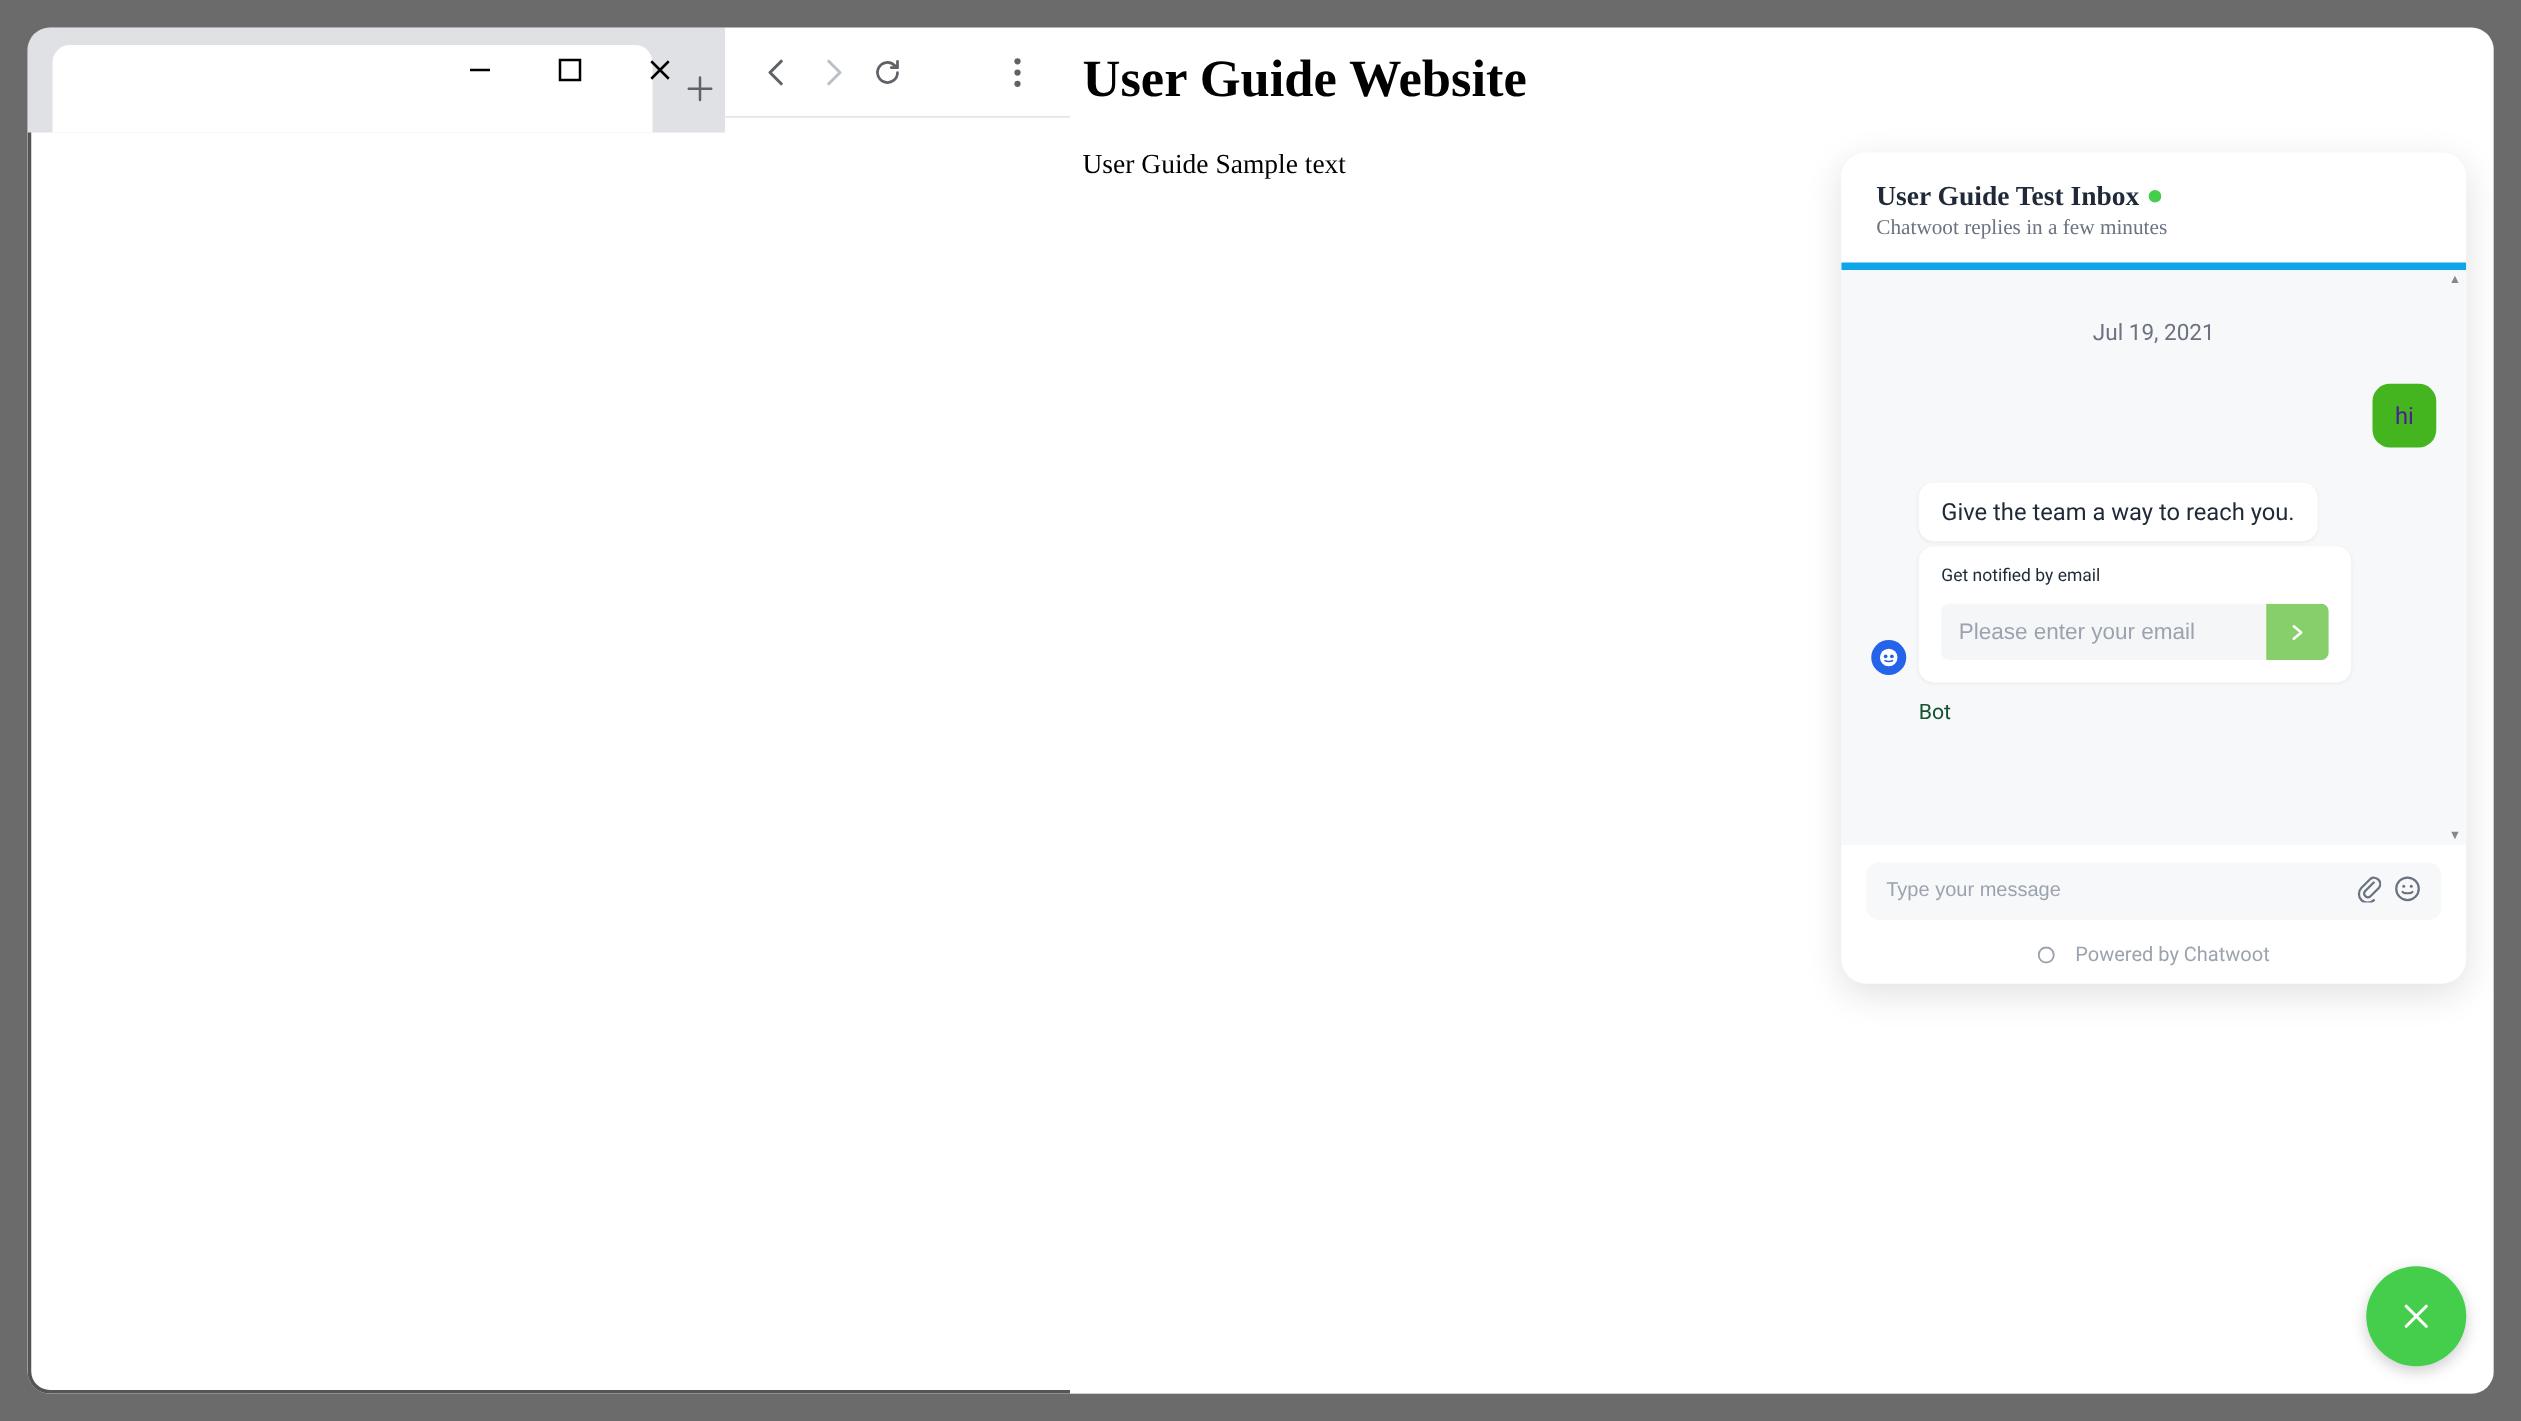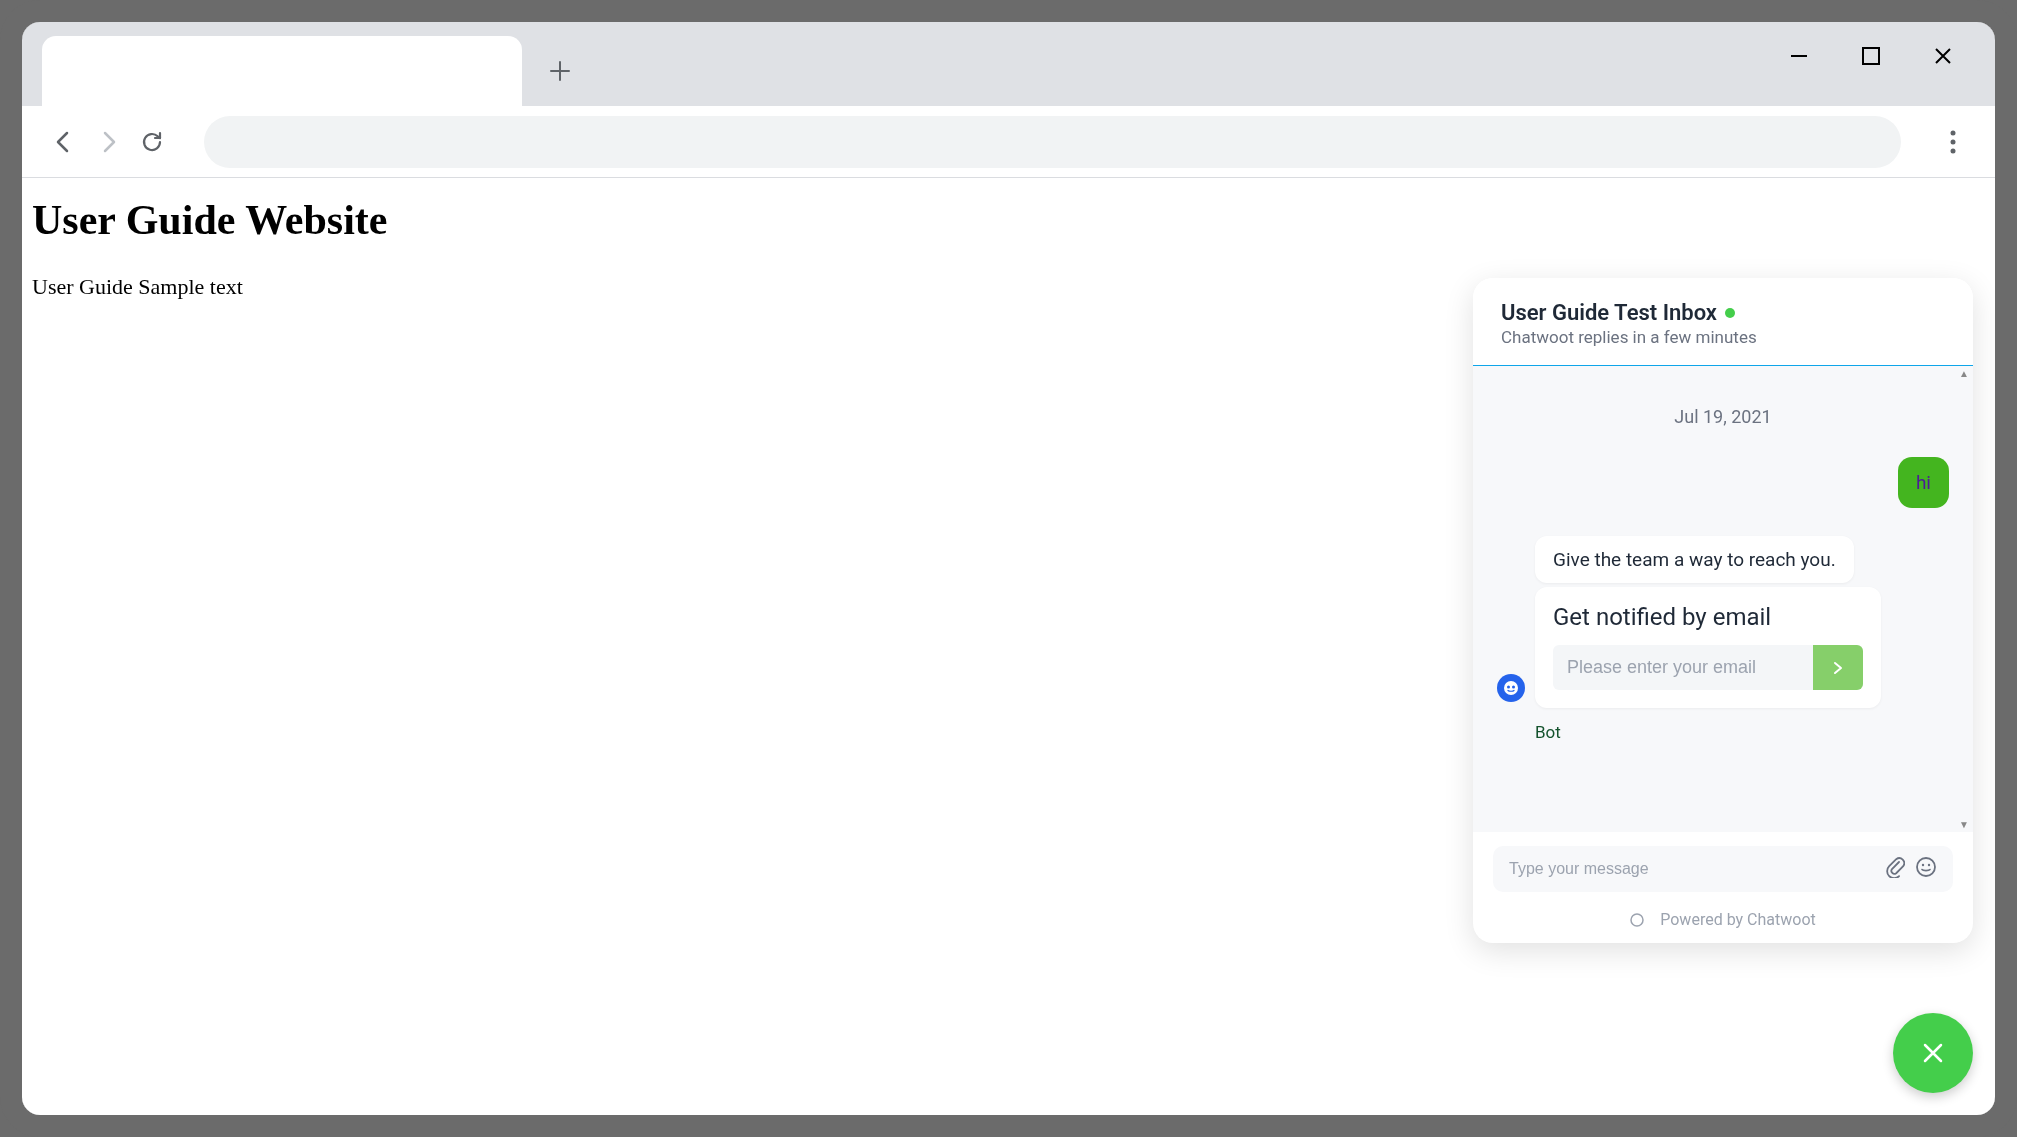--- a/index.html
+++ b/index.html
@@ -19,21 +19,21 @@
     padding: 22px;
     position: relative;
   }
   .browser-window {
     width: 100%;
     height: 100%;
     background: #fff;
     border-radius: 18px;
     overflow: hidden;
     display: flex;
-    flex-direction: column;
+    flex-direction: row;
     box-shadow: inset 0 0 0 3px #555;
   }
   .tab-bar {
     height: 84px;
     background: #dfe1e5;
     display: flex;
     align-items: flex-end;
     padding-left: 20px;
     position: relative;
   }
@@ -131,22 +131,23 @@
     background: #fff;
     border-radius: 20px;
     box-shadow: 0 8px 30px rgba(0,0,0,0.12);
     display: flex;
     flex-direction: column;
     font-family: -apple-system, BlinkMacSystemFont, "Segoe UI", Roboto, sans-serif;
     overflow: hidden;
   }
   .chat-header {
     padding: 22px 28px 18px;
-    border-bottom: 1px solid #0ea5e9;
-    background: #fff;
+    border-bottom: 6px solid #0ea5e9;
+    background: #fff;
+    font-family: Liberation Serif, serif;
   }
   .chat-title {
     font-size: 22px;
     font-weight: 600;
     color: #1f2937;
     display: flex;
     align-items: center;
     gap: 8px;
   }
   .online-dot {
@@ -203,21 +204,21 @@
     box-shadow: 0 1px 3px rgba(0,0,0,0.05);
   }
   .email-card {
     background: #fff;
     border-radius: 12px;
     box-shadow: 0 1px 3px rgba(0,0,0,0.05);
     padding: 16px 18px 18px;
     max-width: 88%;
   }
   .email-card-title {
-    font-size: 24px;
+    font-size: 14px;
     color: #1f2937;
     margin-bottom: 14px;
   }
   .email-input-row {
     display: flex;
     background: #f4f6f8;
     border-radius: 6px;
     overflow: hidden;
   }
   .email-input {

